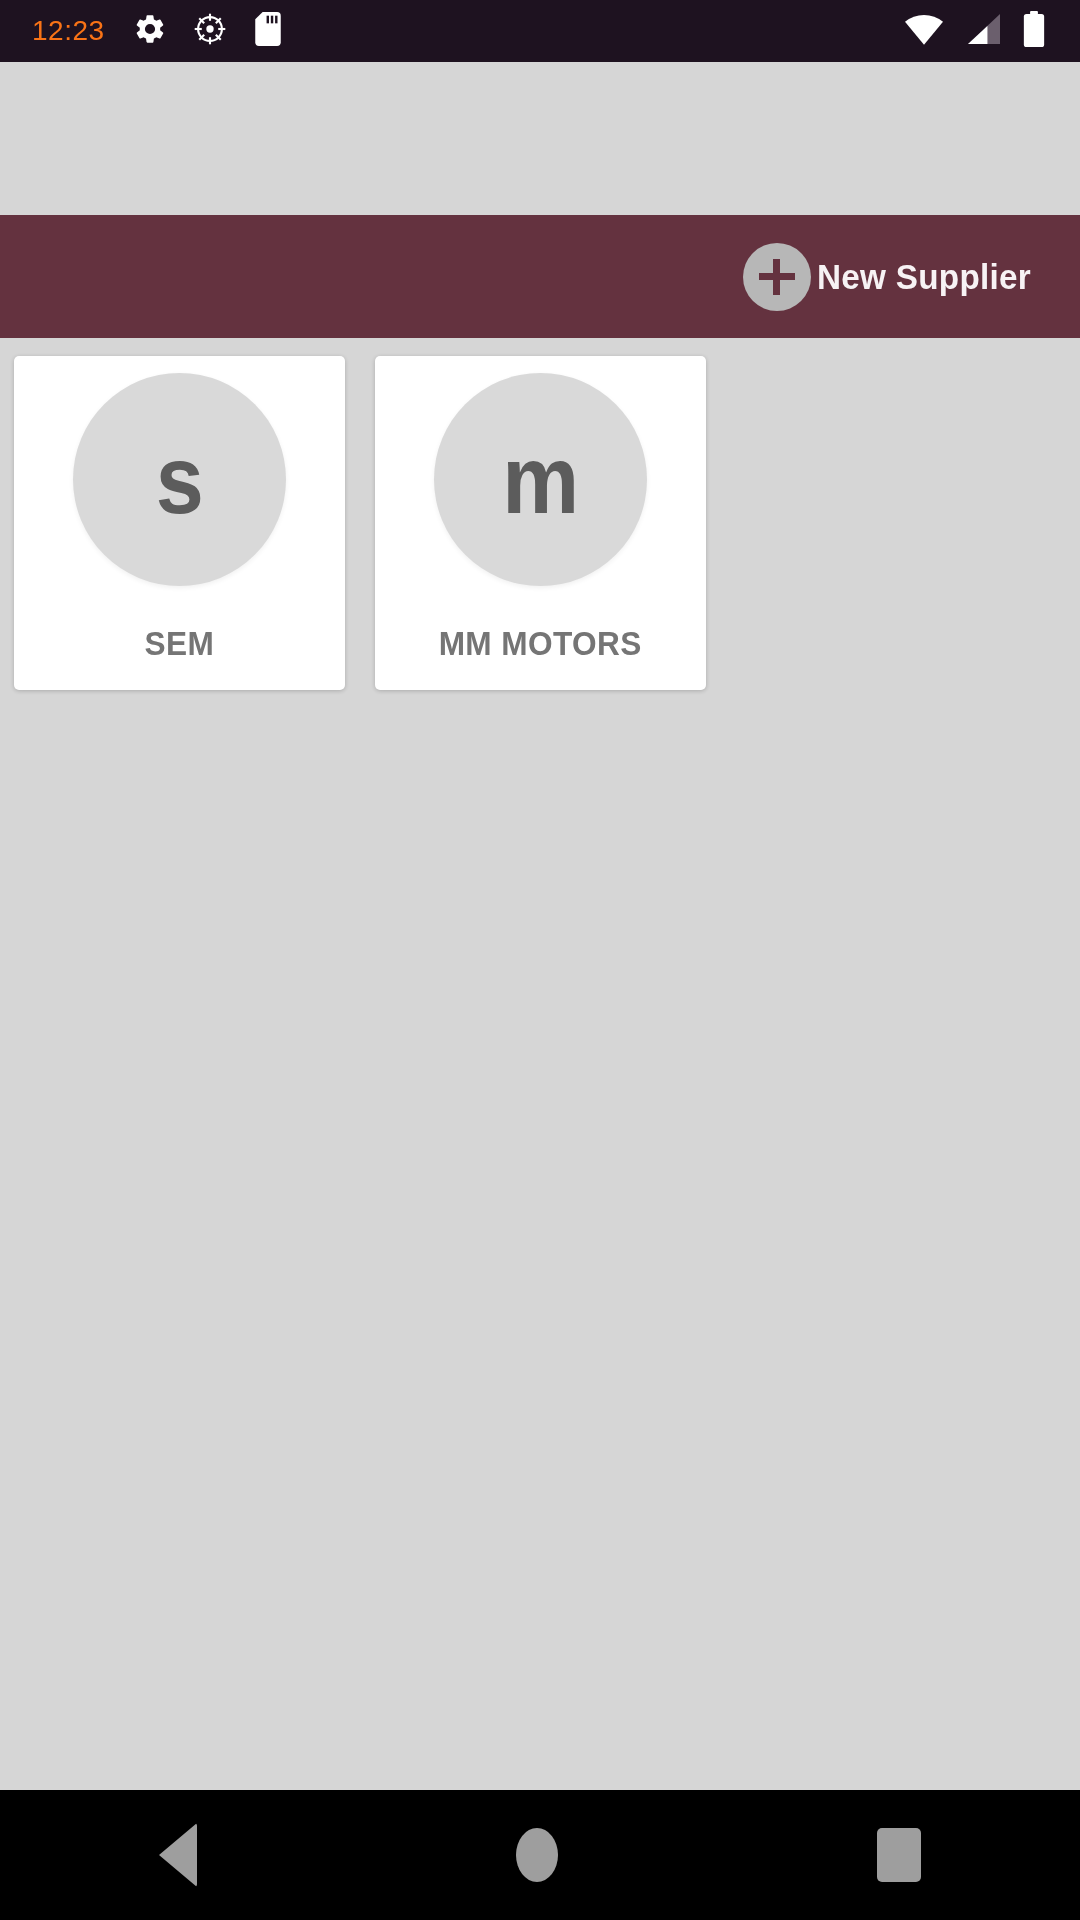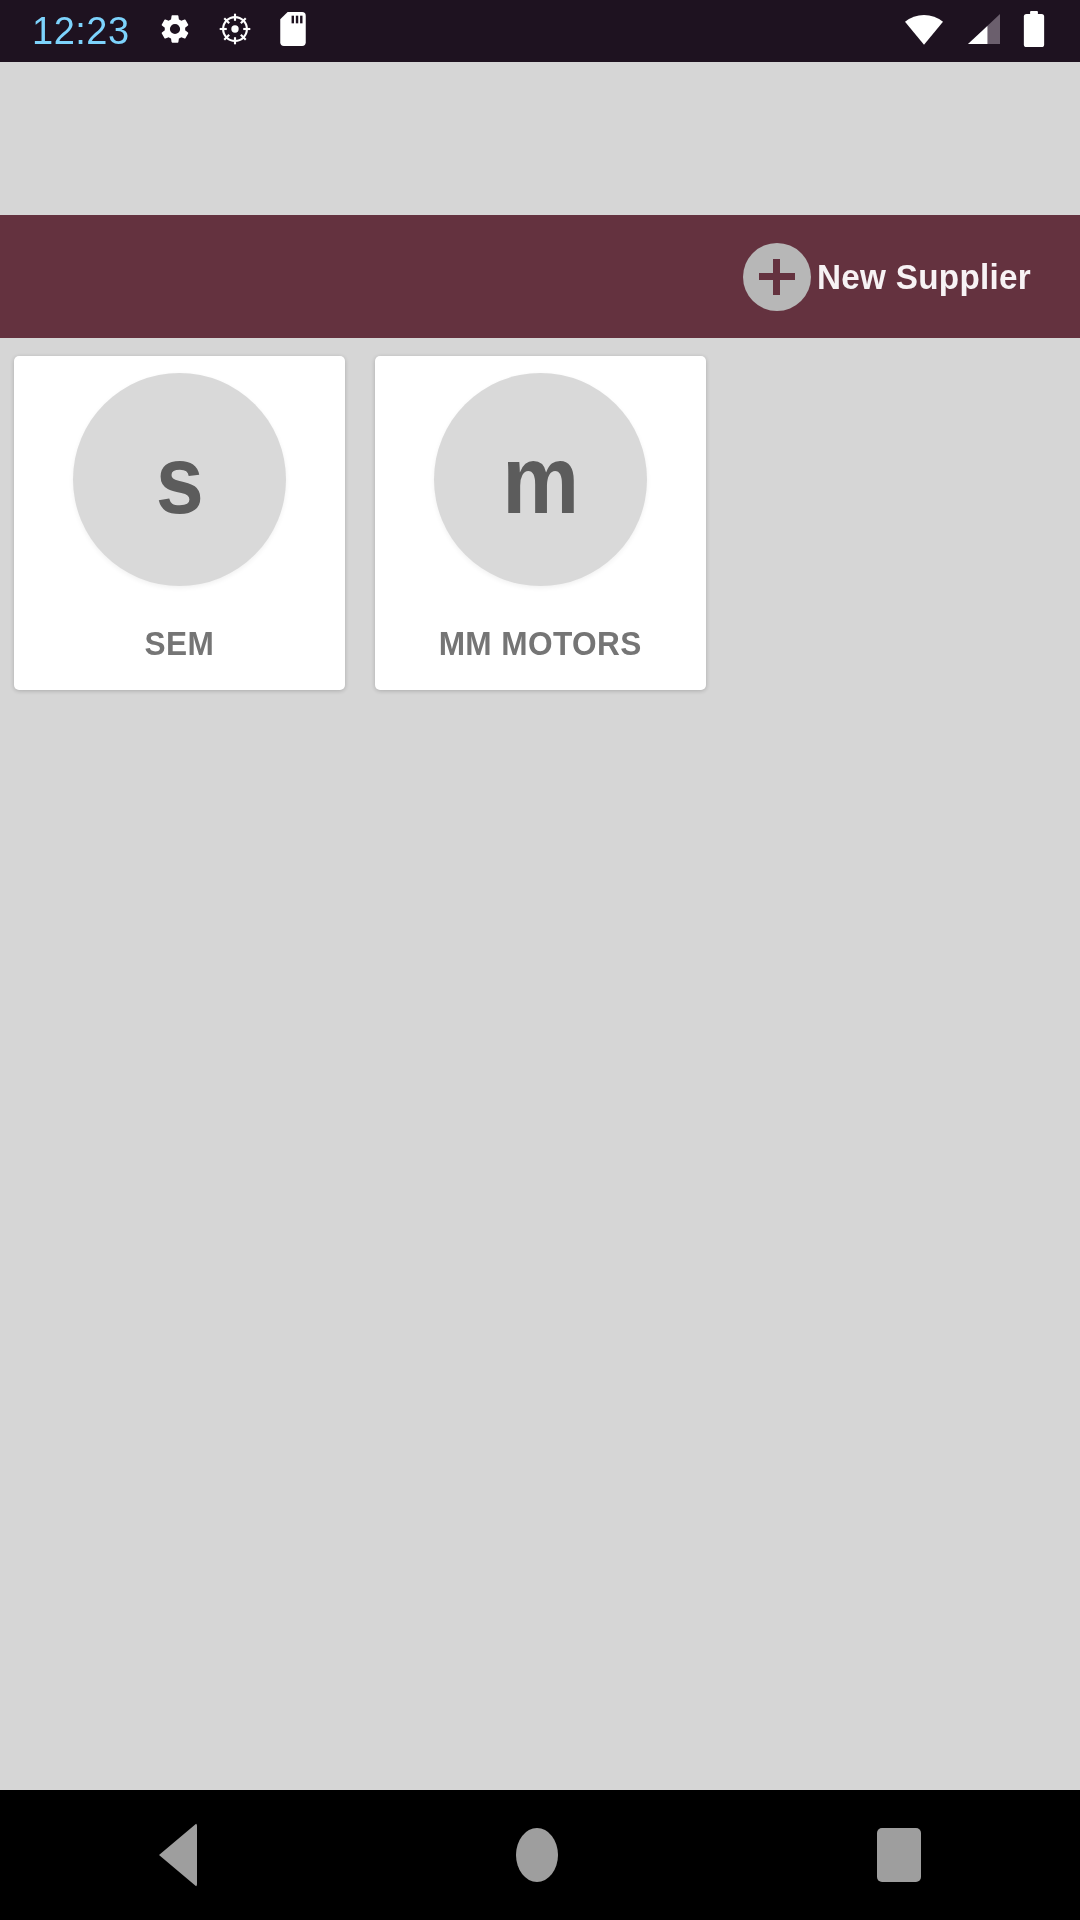--- a/index.html
+++ b/index.html
@@ -11,21 +11,21 @@
   }
   #screen { position:relative; width:1080px; height:1920px; }
 
   
   .statusbar {
     position:absolute; top:0; left:0; width:1080px; height:62px;
     background:#1e1220;
     display:flex; align-items:center;
   }
   .sb-clock {
-    color:#7dd3fc; font-size:38px; letter-spacing:0.5px;
+    color:#f97316; font-size:28px; letter-spacing:0.5px;
     margin-left:32px; font-weight:400;
   }
   .sb-left-icons { display:flex; align-items:center; gap:26px; margin-left:28px; }
   .sb-right-icons {
     margin-left:auto; margin-right:34px;
     display:flex; align-items:center; gap:20px;
   }
   .sb-icon { display:block; }
 
   

